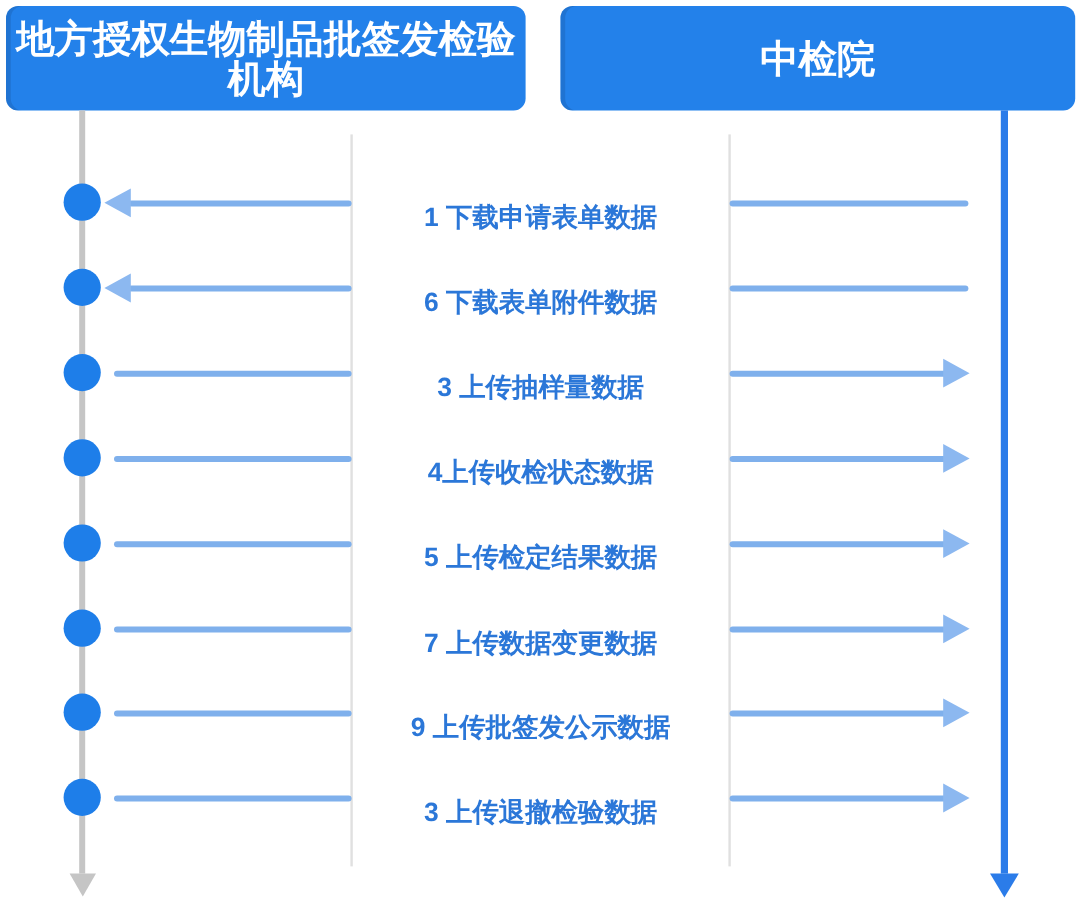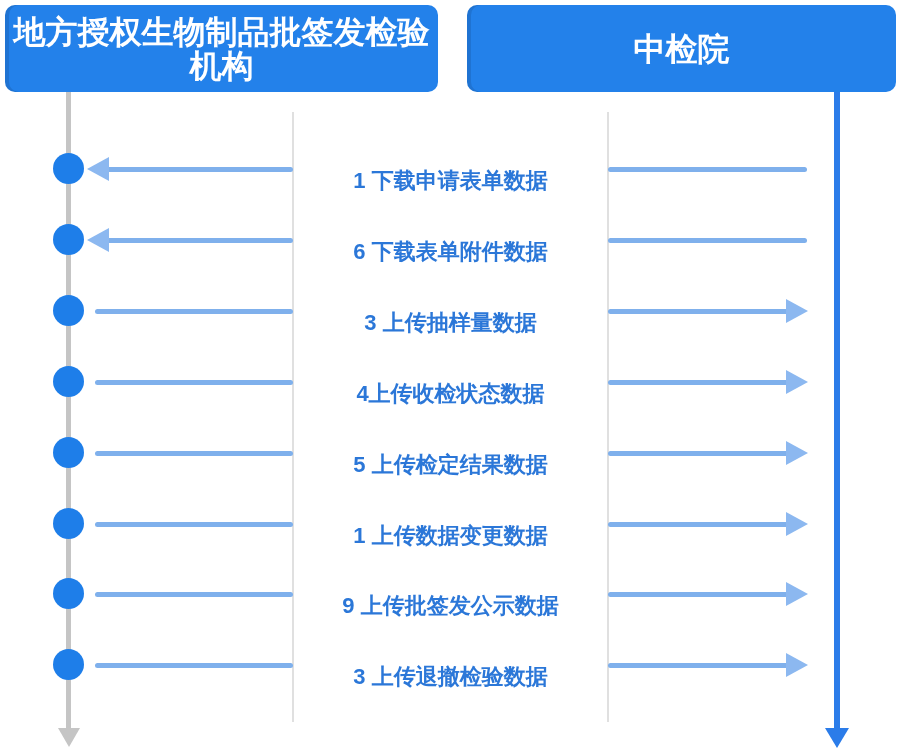--- a/index.html
+++ b/index.html
@@ -115,21 +115,21 @@
       <div class="seg seg-left"></div>
       <div class="seg seg-right"></div>
       <div class="head"></div>
       <div class="label">5 上传检定结果数据</div>
     </div>
       <div class="row dir-right" style="top: 524px;">
       <div class="circle"></div>
       <div class="seg seg-left"></div>
       <div class="seg seg-right"></div>
       <div class="head"></div>
-      <div class="label">1 上传数据变更数据</div>
+      <div class="label">7 上传数据变更数据</div>
     </div>
       <div class="row dir-right" style="top: 594px;">
       <div class="circle"></div>
       <div class="seg seg-left"></div>
       <div class="seg seg-right"></div>
       <div class="head"></div>
       <div class="label">9 上传批签发公示数据</div>
     </div>
       <div class="row dir-right" style="top: 665px;">
       <div class="circle"></div>

